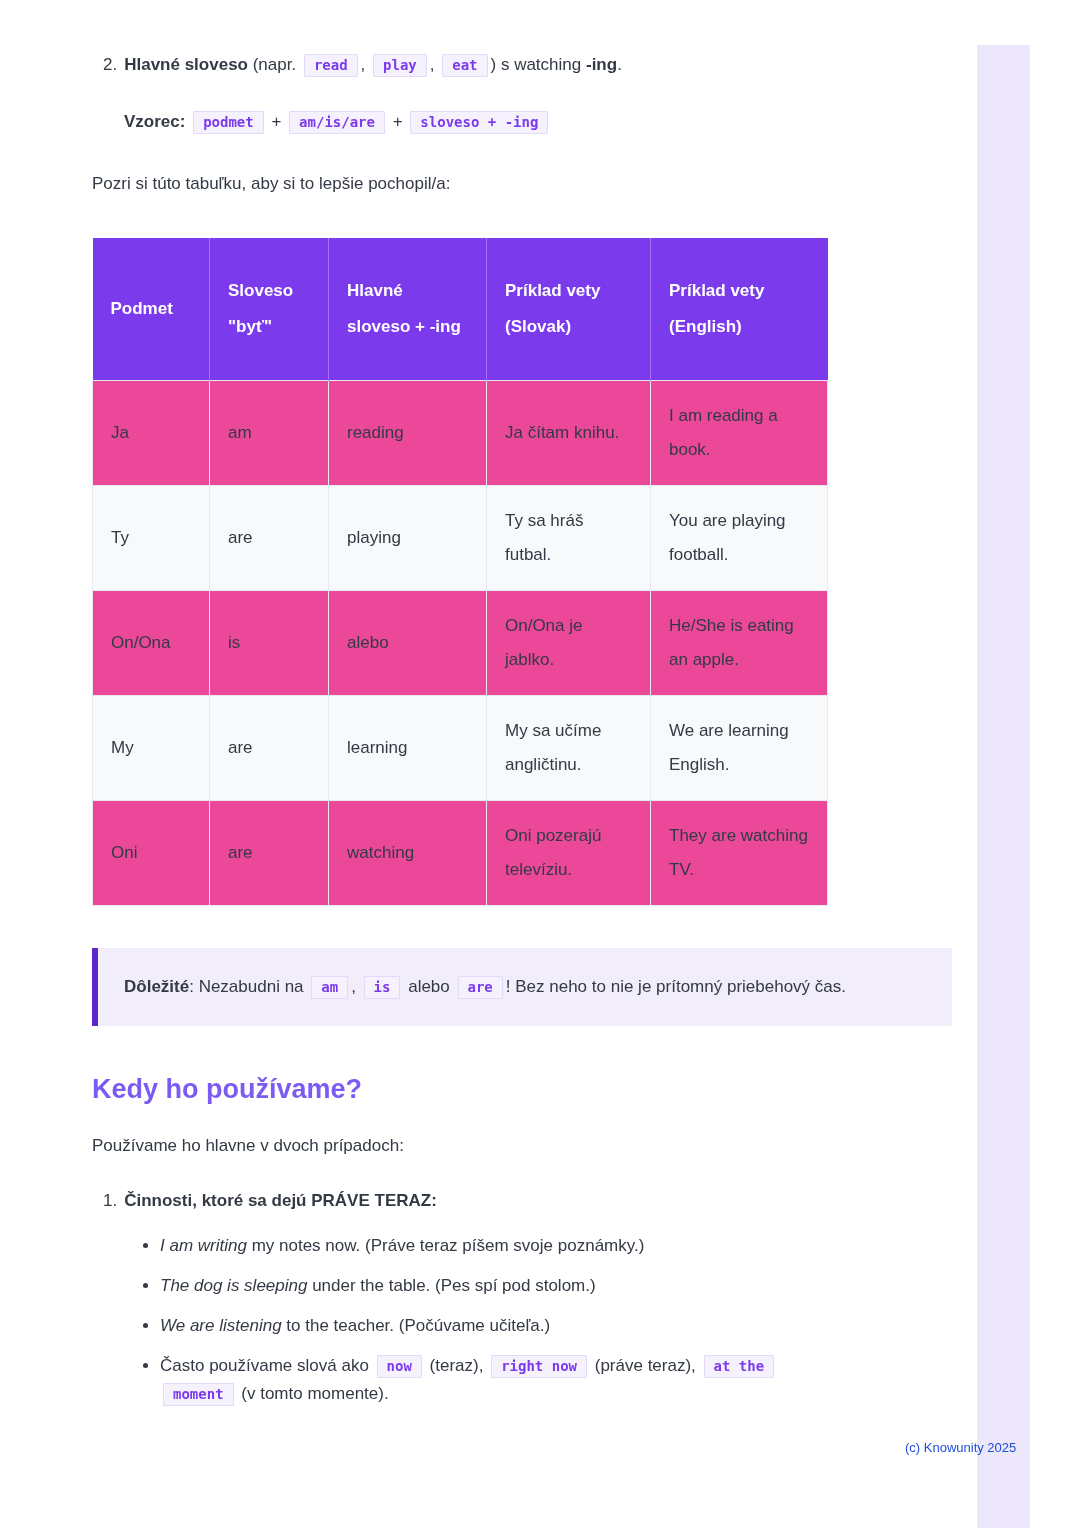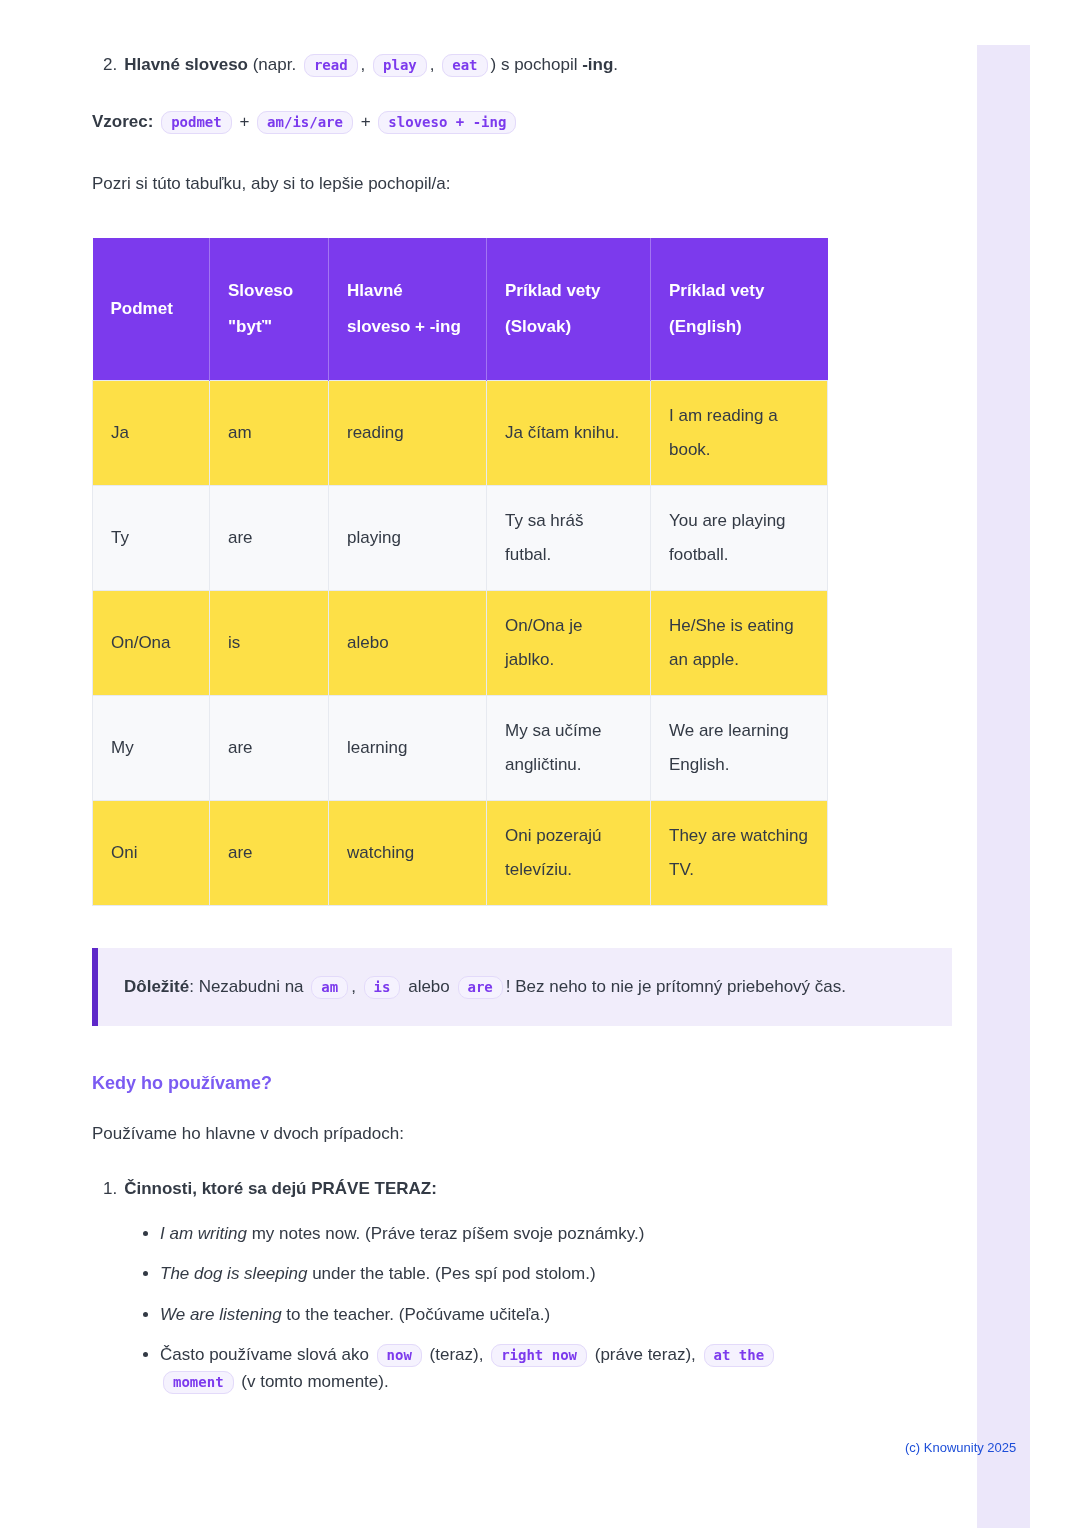--- a/index.html
+++ b/index.html
@@ -15,46 +15,46 @@
   }
   .page { position:relative; width:827px; padding:52px 0 0 92px; }
   .content { width:735px; }
   b { font-weight:bold;text-align:right; }
   .num { display:inline-block; margin-right:7px; }
   .indented { padding-left:11px; }
   .line { line-height:1.55; }
   .chip {
     font-family:"DejaVu Sans Mono", monospace; font-size:14px; font-weight:bold;
     color:#7C3AED; background:#F5F2FE; border:1px solid #E3DAFA;
-    border-radius:10px; padding:2px 9px 3px; margin:0 3px;
+    border-radius:1px; padding:2px 9px 3px; margin:0 3px;
     -webkit-box-decoration-break:clone; box-decoration-break:clone;
   }
-  .formula { margin-top:30px; line-height:1.7; }
+  .formula { margin-top:30px; line-height:1.7;margin-left:32px; }
   .para { margin-top:34px; line-height:1.55; }
 
   table { border-collapse:collapse; table-layout:fixed; width:735px; margin-top:40px; }
   th {
     background:#7C3AED; color:#ffffff; font-size:17px; font-weight:bold;
     text-align:left; vertical-align:middle; padding:14px 18px;
     height:143px; line-height:2.1; border-right:1px solid rgba(255,255,255,0.30);
   }
   th:last-child { border-right:none; }
   td {
-    border:1px solid #E7EAF0; background:#fde047; padding:18px;
+    border:1px solid #E7EAF0; background:#ec4899; padding:18px;
     font-size:17px; line-height:2.0; vertical-align:middle; height:105px;
   }
   tbody tr:nth-child(even) td { background:#F8F9FB; }
 
   .callout {
     margin-top:42px; width:860px; background:#F1EDFB;
     border-left:6px solid #5E28C9; padding:22px 26px;
     line-height:2.0; text-align:justify;
   }
   .section-heading {
-    margin-top:46px; font-size:18px; font-weight:bold; color:#7B5BF2;
+    margin-top:46px; font-size:27px; font-weight:bold; color:#7B5BF2;
     line-height:1.3;
   }
   .lead { margin-top:26px; line-height:1.55; }
   .numbered { margin-top:28px; line-height:1.55; }
   ul.bullets { margin:18px 0 0 0; padding-left:68px; }
   ul.bullets li { margin-bottom:13px; line-height:1.6; }
   .it { font-style:italic; }
   .watermark {
     position:absolute; left:905px; top:1440px;
     font-size:13px; color:#1d4ed8;
@@ -62,21 +62,21 @@
 </style>
 </head>
 <body>
 
 <div class="side-strip"></div>
 
 <div class="page">
   <div class="content">
 
     <div class="line indented">
-      <span class="num">2.</span><b>Hlavné sloveso</b><span> (napr. </span><span class="chip">read</span><span>, </span><span class="chip">play</span><span>, </span><span class="chip">eat</span><span>) s pochopil </span><b>-ing</b><span>.</span>
+      <span class="num">2.</span><b>Hlavné sloveso</b><span> (napr. </span><span class="chip">read</span><span>, </span><span class="chip">play</span><span>, </span><span class="chip">eat</span><span>) s watching </span><b>-ing</b><span>.</span>
     </div>
 
     <div class="formula">
       <b>Vzorec:</b>
       <span class="chip">podmet</span><span> + </span><span class="chip">am/is/are</span><span> + </span><span class="chip">sloveso + -ing</span>
     </div>
 
     <div class="para">Pozri si túto tabuľku, aby si to lepšie pochopil/a:</div>
 
     <table>

